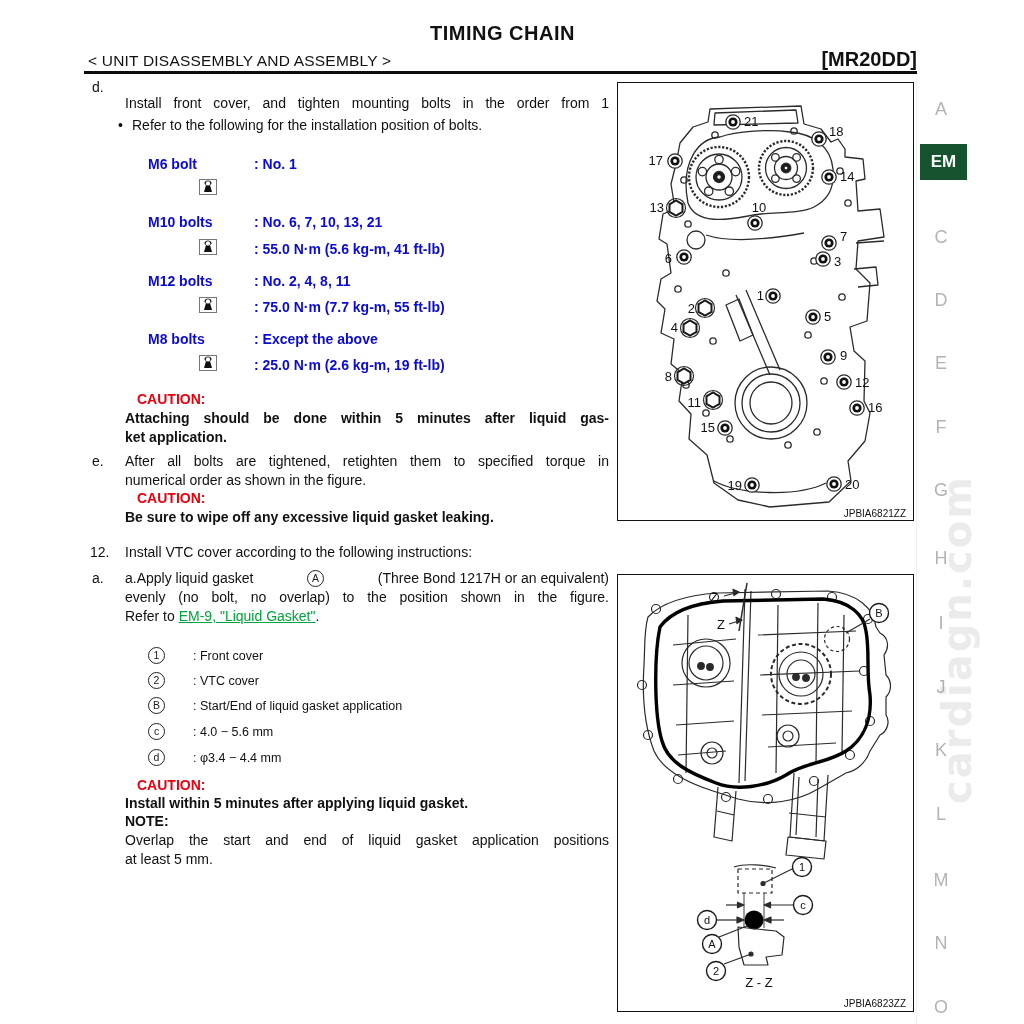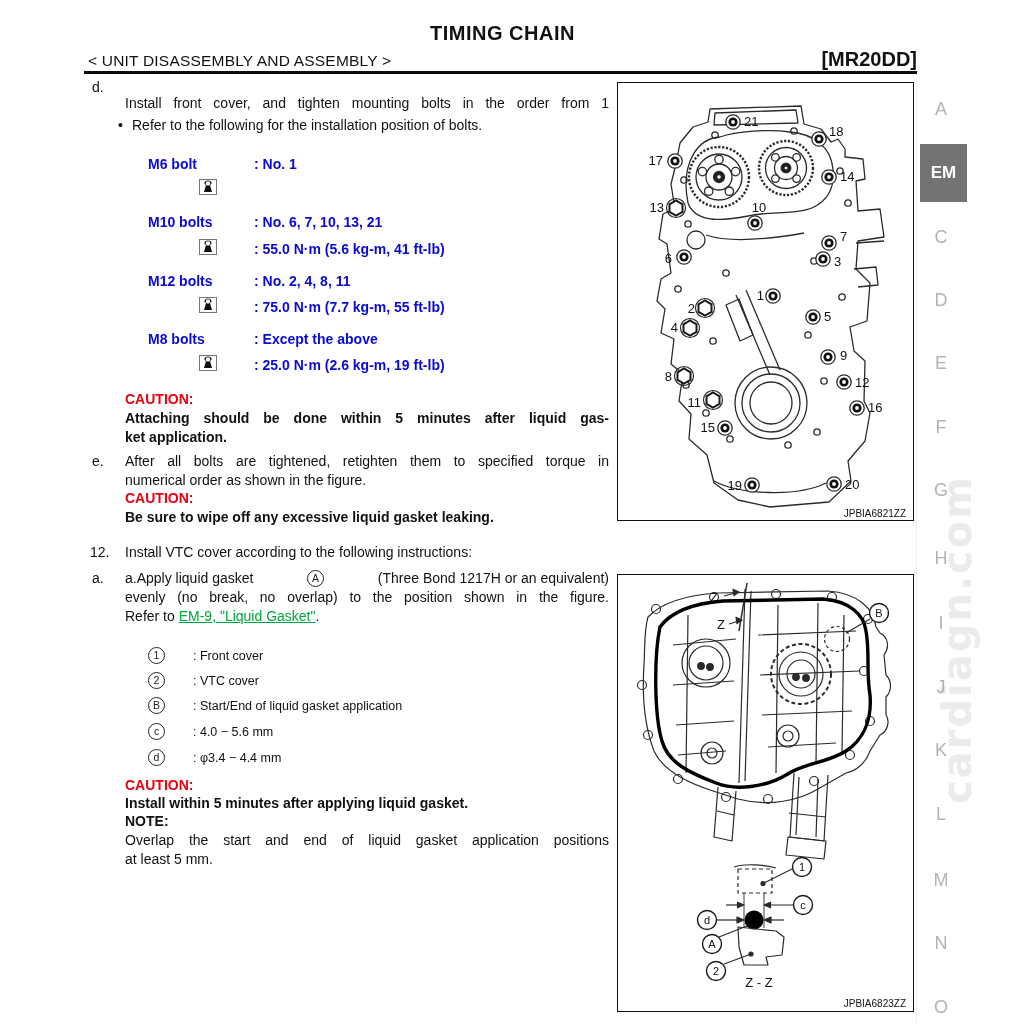--- a/index.html
+++ b/index.html
@@ -10,40 +10,40 @@
   .title{left:88px;top:22px;width:829px;text-align:center;font-size:20px;font-weight:bold;letter-spacing:.5px;}
   .section{left:88px;top:52px;font-size:15.5px;letter-spacing:.2px;}
   .model{left:617px;top:48px;width:300px;text-align:right;font-size:20px;font-weight:bold;}
   .hrule{left:84px;top:71px;width:833px;height:3px;background:#0d0d0d;}
   
   .t{font-size:14px;line-height:19.3px;}
   .lbl{left:92px;width:30px;}
   .body{left:125px;width:484px;}
   .jline{text-align:justify;text-align-last:justify;}
   .bold{font-weight:bold;}
-  .red{color:#e8000f;font-weight:bold;}
+  .red{color:#e8000f;font-weight:bold;margin-left:12px;}
   .blue{color:#0a0ad2;font-weight:bold;}
   .green-link{color:#00a43c;text-decoration:underline;cursor:pointer;}
   .bullet-dot{left:118px;}
   .bullet-txt{left:132px;width:477px;}
   .spec-name{left:148px;}
   .spec-val{left:254px;width:356px;}
   .torq-icon{left:199px;width:18px;height:16px;}
   
   .legend-row{font-size:12.5px;line-height:16px;}
   .csym{display:inline-block;width:15px;height:15px;border:1.2px solid #222;border-radius:50%;
         text-align:center;line-height:14px;font-size:10.5px;color:#222;background:#fff;}
   .leg-sym{left:148px;}
   .leg-txt{left:193px;width:420px;}
   
   .figbox{border:1.8px solid #111;background:#fff;}
   .figcode{font-size:10px;fill:#111;}
   
   .tab-letter{left:925px;width:32px;text-align:center;font-size:18px;color:#b3b3b3;}
-  .em-tab{left:920px;top:144px;width:47px;height:58px;background:#737373;color:#fff;
+  .em-tab{left:920px;top:144px;width:47px;height:36px;background:#14532d;color:#fff;
           font-size:17px;font-weight:bold;display:flex;align-items:center;justify-content:center;}
   .watermark{left:934px;top:468px;height:336px;width:60px;
              writing-mode:vertical-rl;transform:rotate(180deg);
              font-family:"DejaVu Sans",sans-serif;font-weight:bold;font-size:40px;
              color:rgba(175,175,175,.25);letter-spacing:2px;user-select:none;}
   .pageline{left:916px;top:78px;width:1px;height:946px;background:#efefef;}
   svg text{font-family:"Liberation Sans","DejaVu Sans",sans-serif;}
 </style>
 </head>
 <body>
@@ -107,21 +107,21 @@
 
   <div class="abs t" style="left:90px;top:543px;">12.</div>
   <div class="abs t body" style="top:543px;">Install VTC cover according to the following instructions:</div>
 
   <div class="abs t lbl" style="top:569px;">a.</div>
   <div class="abs t body" style="top:569px;display:flex;justify-content:space-between;">
     <span>a.Apply liquid gasket</span>
     <span class="csym" style="margin-top:1px;">A</span>
     <span>(Three Bond 1217H or an equivalent)</span>
   </div>
-  <div class="abs t body jline" style="top:588px;">evenly (no break, no overlap) to the position shown in the figure.</div>
+  <div class="abs t body jline" style="top:588px;">evenly (no bolt, no overlap) to the position shown in the figure.</div>
   <div class="abs t body" style="top:607px;"><span>Refer to </span><span class="green-link">EM-9, "Liquid Gasket"</span><span>.</span></div>
 
   <div class="abs legend-row leg-sym" style="top:647px;"><span class="csym">1</span></div>
   <div class="abs legend-row leg-txt" style="top:648px;">: Front cover</div>
   <div class="abs legend-row leg-sym" style="top:672px;"><span class="csym">2</span></div>
   <div class="abs legend-row leg-txt" style="top:673px;">: VTC cover</div>
   <div class="abs legend-row leg-sym" style="top:697px;"><span class="csym">B</span></div>
   <div class="abs legend-row leg-txt" style="top:698px;">: Start/End of liquid gasket application</div>
   <div class="abs legend-row leg-sym" style="top:723px;"><span class="csym">c</span></div>
   <div class="abs legend-row leg-txt" style="top:724px;">: 4.0  −  5.6  mm</div>

